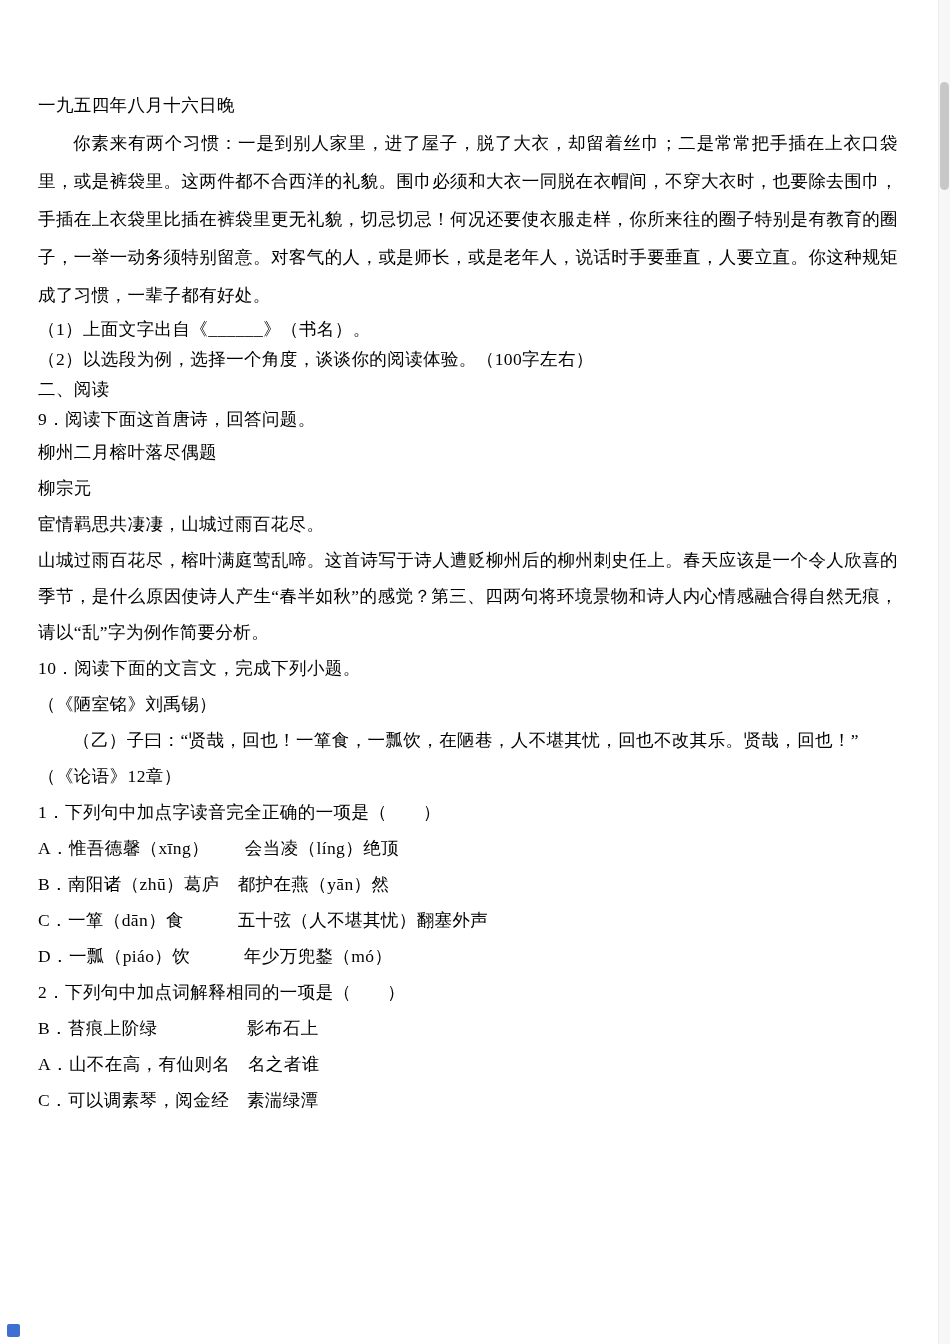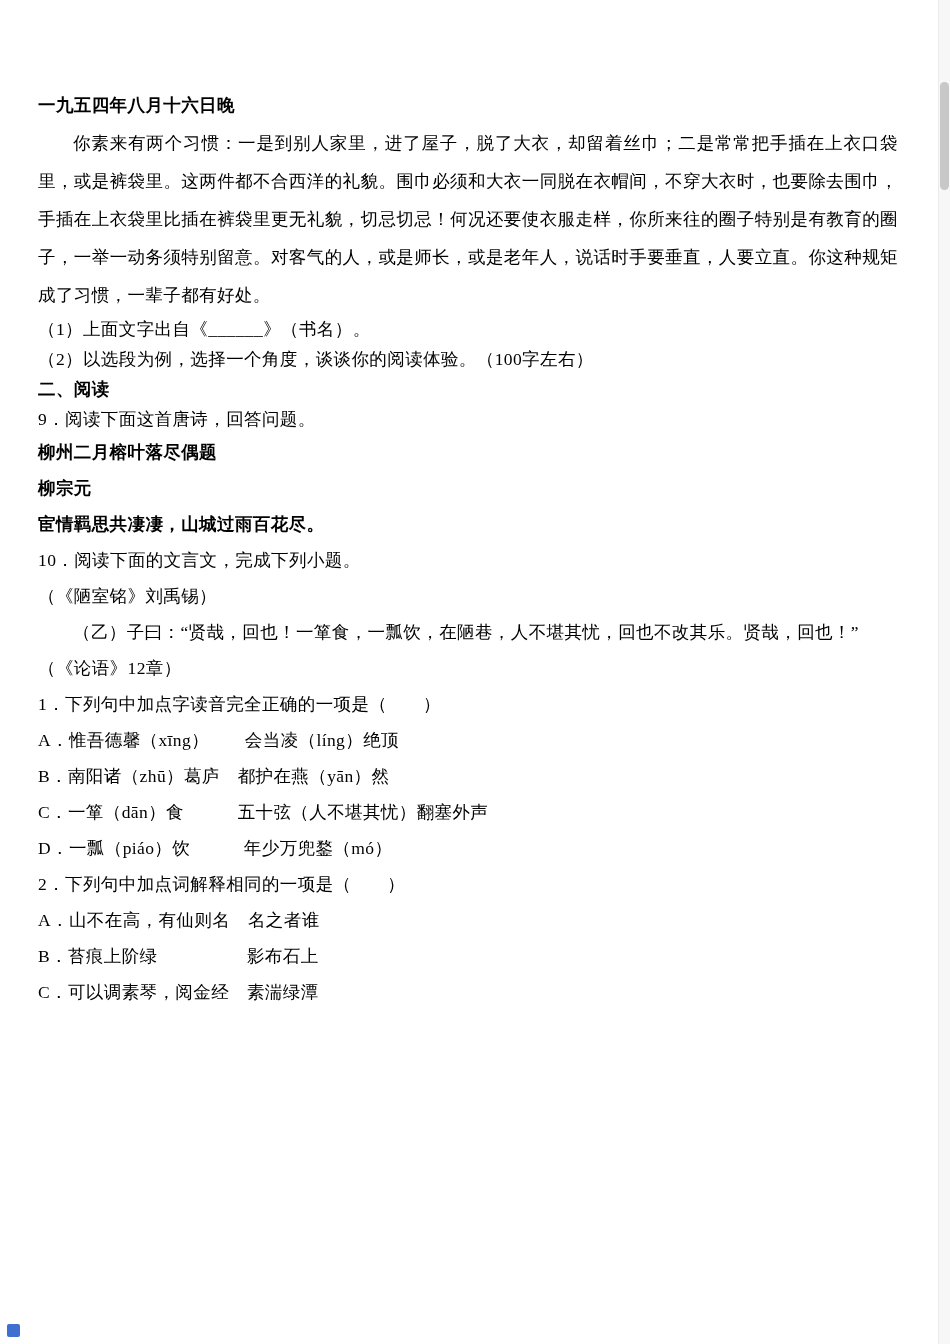--- a/index.html
+++ b/index.html
@@ -28,21 +28,21 @@
     margin: 0;
     font-size: 17.5px;
     line-height: 36px;
     text-align: justify;
     text-justify: inter-character;
     letter-spacing: 0.4px;
     word-break: break-all;
   }
   .para.loose { line-height: 38px; }
   .para.tight { line-height: 30px; }
-  .para.bold  { font-weight: 700; }
+  .para.bold  { font-weight: 400; }
   .para.indent { text-indent: 2em; }
   .scrollbar {
     position: absolute;
     top: 0;
     right: 0;
     width: 12px;
     height: 100%;
     border-left: 1px solid #ececec;
     box-sizing: border-box;
   }
@@ -69,32 +69,33 @@
 <div class="doc">
     <p class="para bold loose">一九五四年八月十六日晚</p>
     <p class="para indent loose">你素来有两个习惯：一是到别人家里，进了屋子，脱了大衣，却留着丝巾；二是常常把手插在上衣口袋里，或是裤袋里。这两件都不合西洋的礼貌。围巾必须和大衣一同脱在衣帽间，不穿大衣时，也要除去围巾，手插在上衣袋里比插在裤袋里更无礼貌，切忌切忌！何况还要使衣服走样，你所来往的圈子特别是有教育的圈子，一举一动务须特别留意。对客气的人，或是师长，或是老年人，说话时手要垂直，人要立直。你这种规矩成了习惯，一辈子都有好处。</p>
     <p class="para tight">（1）上面文字出自《______》（书名）。</p>
     <p class="para tight">（2）以选段为例，选择一个角度，谈谈你的阅读体验。（100字左右）</p>
     <p class="para bold tight">二、阅读</p>
     <p class="para tight">9．阅读下面这首唐诗，回答问题。</p>
     <p class="para bold">柳州二月榕叶落尽偶题</p>
     <p class="para bold">柳宗元</p>
     <p class="para bold">宦情羁思共凄凄，山城过雨百花尽。</p>
+    <p class="para bold">山城过雨百花尽，榕叶满庭莺乱啼。这首诗写于诗人遭贬柳州后的柳州刺史任上。春天应该是一个令人欣喜的季节，是什么原因使诗人产生“春半如秋”的感觉？第三、四两句将环境景物和诗人内心情感融合得自然无痕，请以“乱”字为例作简要分析。</p>
     <p class="para">10．阅读下面的文言文，完成下列小题。</p>
     <p class="para">（《陋室铭》刘禹锡）</p>
     <p class="para indent">（乙）子曰：“贤哉，回也！一箪食，一瓢饮，在陋巷，人不堪其忧，回也不改其乐。贤哉，回也！”</p>
     <p class="para">（《论语》12章）</p>
     <p class="para">1．下列句中加点字读音完全正确的一项是（　　）</p>
     <p class="para">A．惟吾德馨（xīng）　　会当凌（líng）绝顶</p>
     <p class="para">B．南阳诸（zhū）葛庐　都护在燕（yān）然</p>
     <p class="para">C．一箪（dān）食　　　五十弦（人不堪其忧）翻塞外声</p>
     <p class="para">D．一瓢（piáo）饮　　　年少万兜鍪（mó）</p>
     <p class="para">2．下列句中加点词解释相同的一项是（　　）</p>
+    <p class="para">B．苔痕上阶绿　　　　　影布石上</p>
     <p class="para">A．山不在高，有仙则名　名之者谁</p>
-    <p class="para">B．苔痕上阶绿　　　　　影布石上</p>
     <p class="para">C．可以调素琴，阅金经　素湍绿潭</p>
   </div>
 
 <div class="scrollbar" style="background: rgb(247, 247, 247);">
   <div class="scroll-thumb" style="background: rgb(200, 200, 200);"></div>
 </div>
 
 <div class="corner-badge" style="background: rgb(63, 111, 209);"></div>
 
 </body></html>

